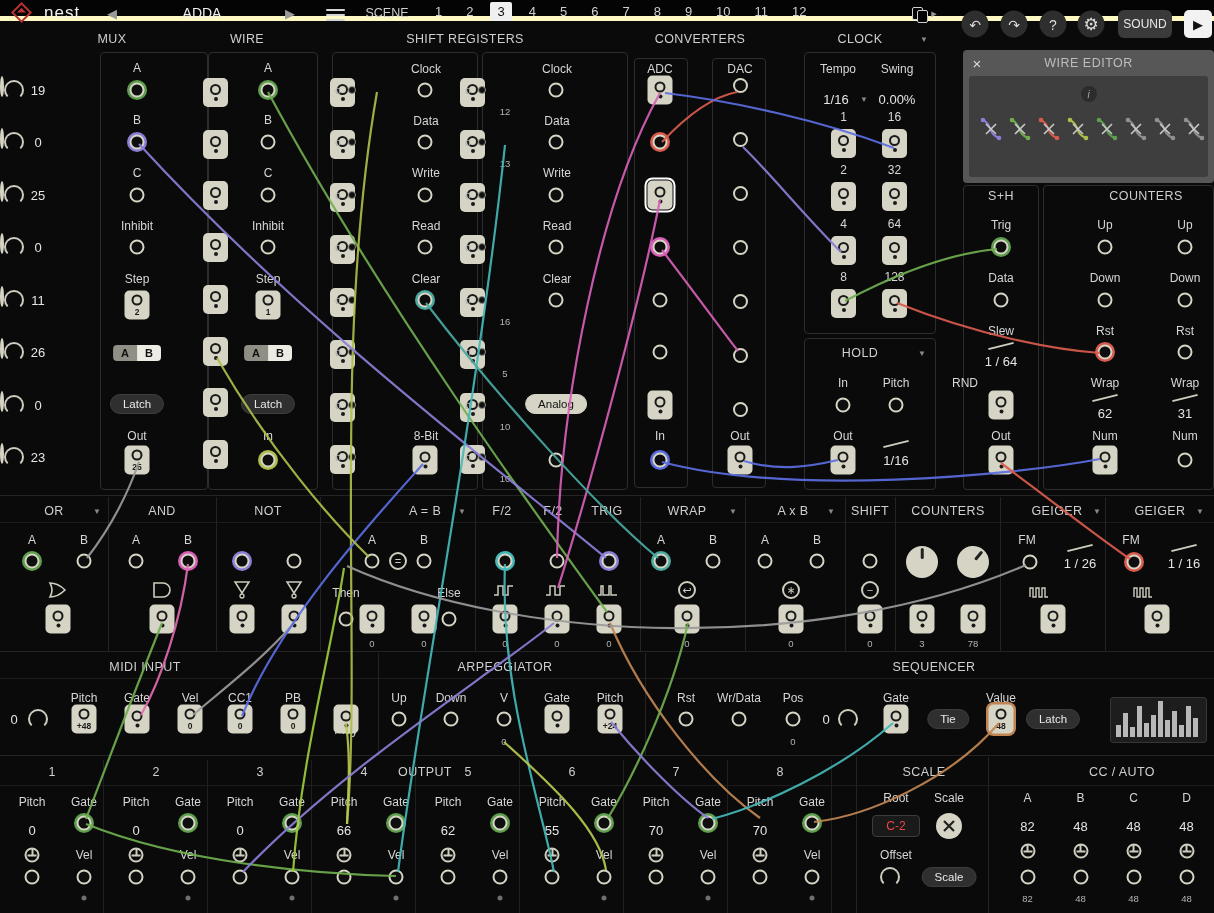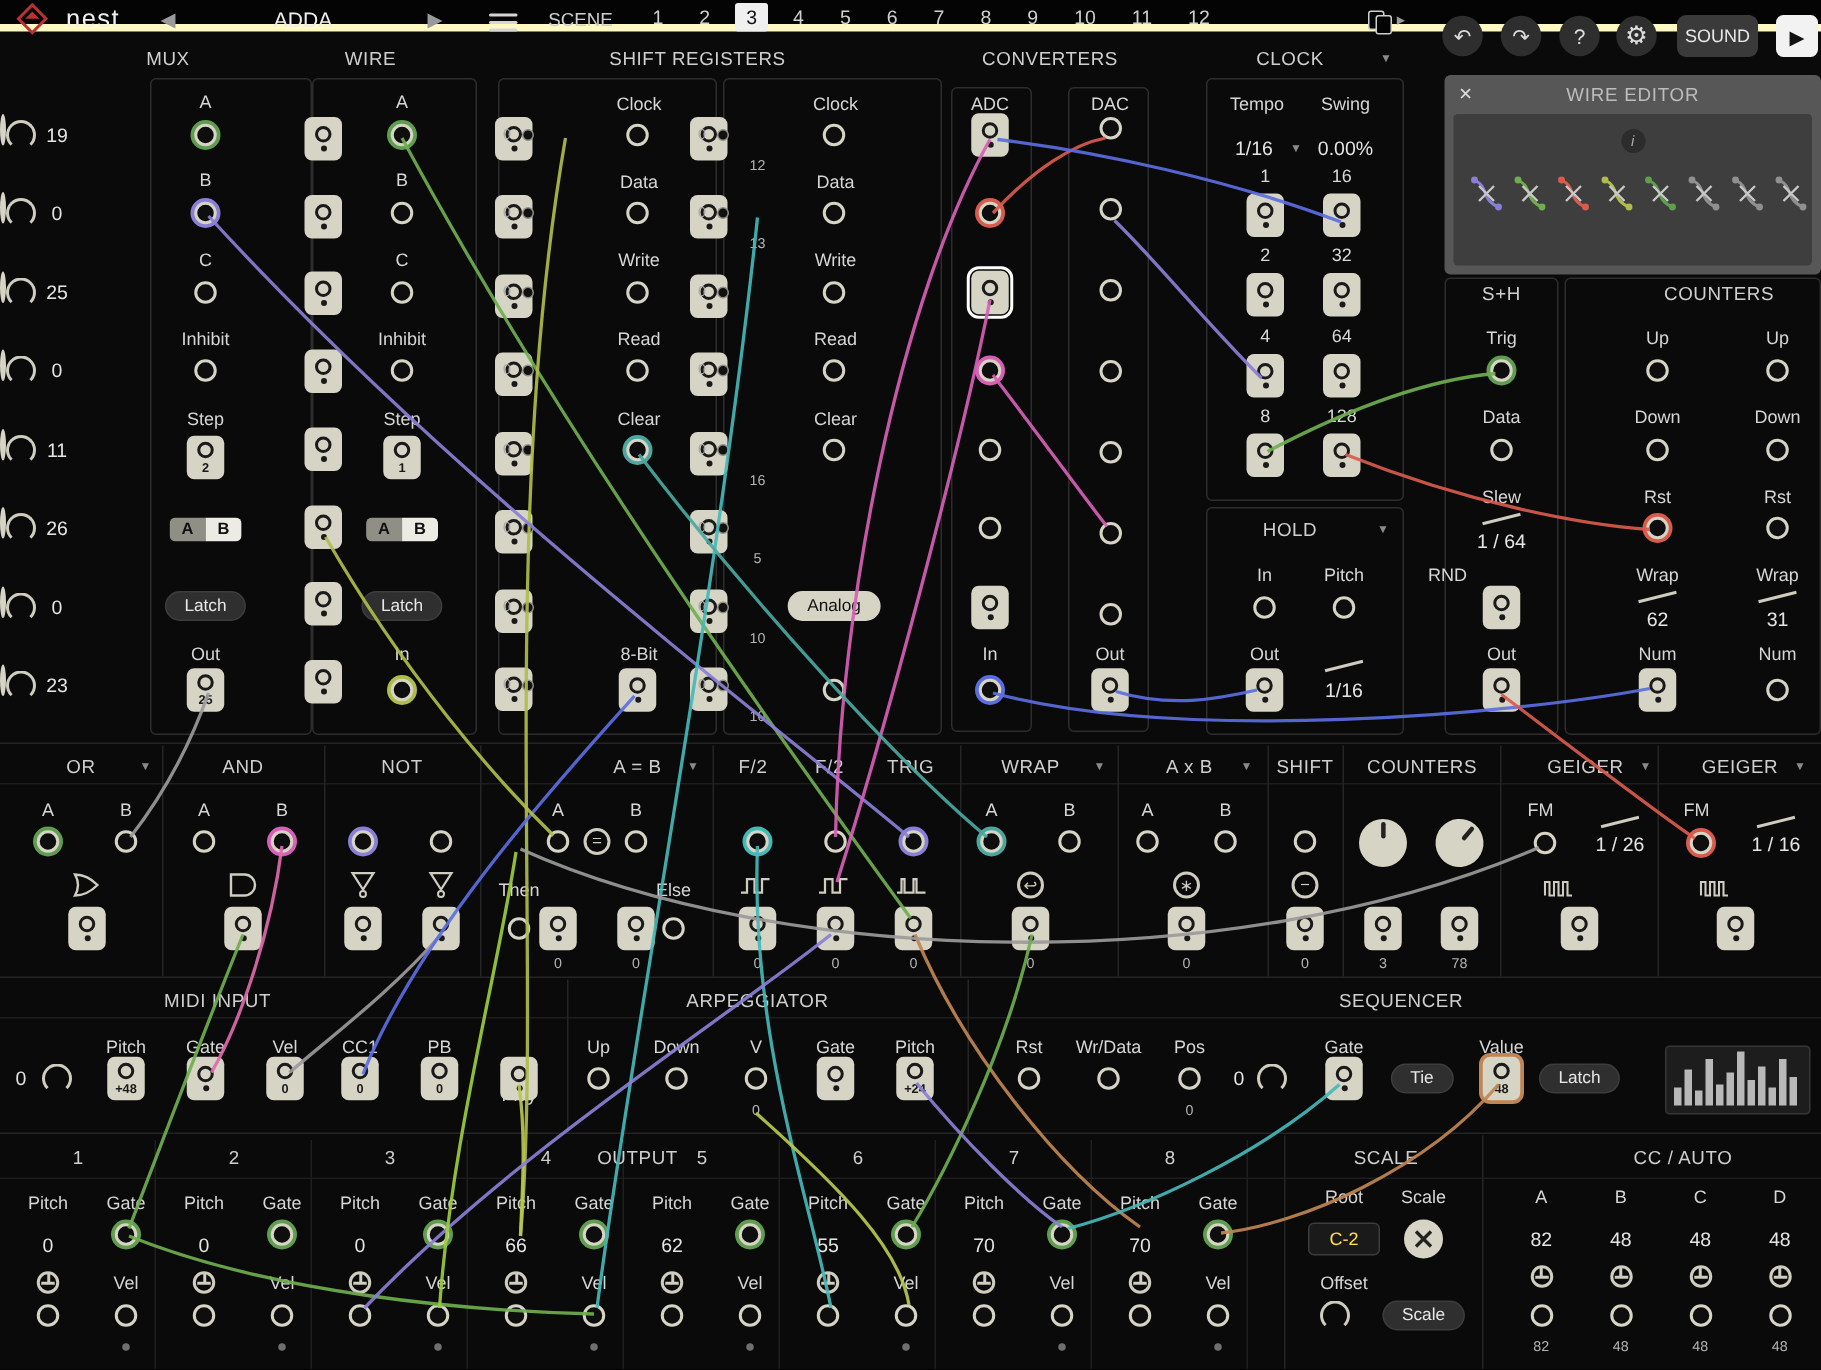--- a/index.html
+++ b/index.html
@@ -1118,21 +1118,21 @@
         <span class="port pport"></span>
         <span class="port vport"></span>
         <span class="vdot"></span>
       </div>
     </div>
   <div class="hdr" style="left:425px;top:772px">OUTPUT</div>
 
   <div class="hdr" style="left:924px;top:772px">SCALE</div>
   <div class="lbl" style="left:896px;top:798px">Root</div>
   <div class="lbl" style="left:949px;top:798px">Scale</div>
-  <div style="position:absolute;left:872px;top:815px;width:48px;height:22px;border:1px solid #3c3c3c;border-radius:4px;background:#1a1a1a;display:flex;align-items:center;justify-content:center;font-size:12px;color:#fde047">C-2</div>
+  <div style="position:absolute;left:872px;top:815px;width:48px;height:22px;border:1px solid #3c3c3c;border-radius:4px;background:#1a1a1a;display:flex;align-items:center;justify-content:center;font-size:12px;color:#ef4444">C-2</div>
   <div style="position:absolute;left:936px;top:813px;width:26px;height:26px;border-radius:50%;background:#d6d4c4;display:flex;align-items:center;justify-content:center">
     <svg width="14" height="14" viewBox="0 0 14 14">
         <path d="M2,2 L12,12 M12,2 L2,12" stroke="#222" stroke-width="2.2"></path>
       </svg>
   </div>
   <div class="lbl" style="left:896px;top:855px">Offset</div>
   <span class="arc" style="left:890px;top:877px"></span>
   <div class="pill" style="left:949px;top:877px">Scale</div>
 
   <div class="hdr" style="left:1122px;top:772px">CC / AUTO</div>

